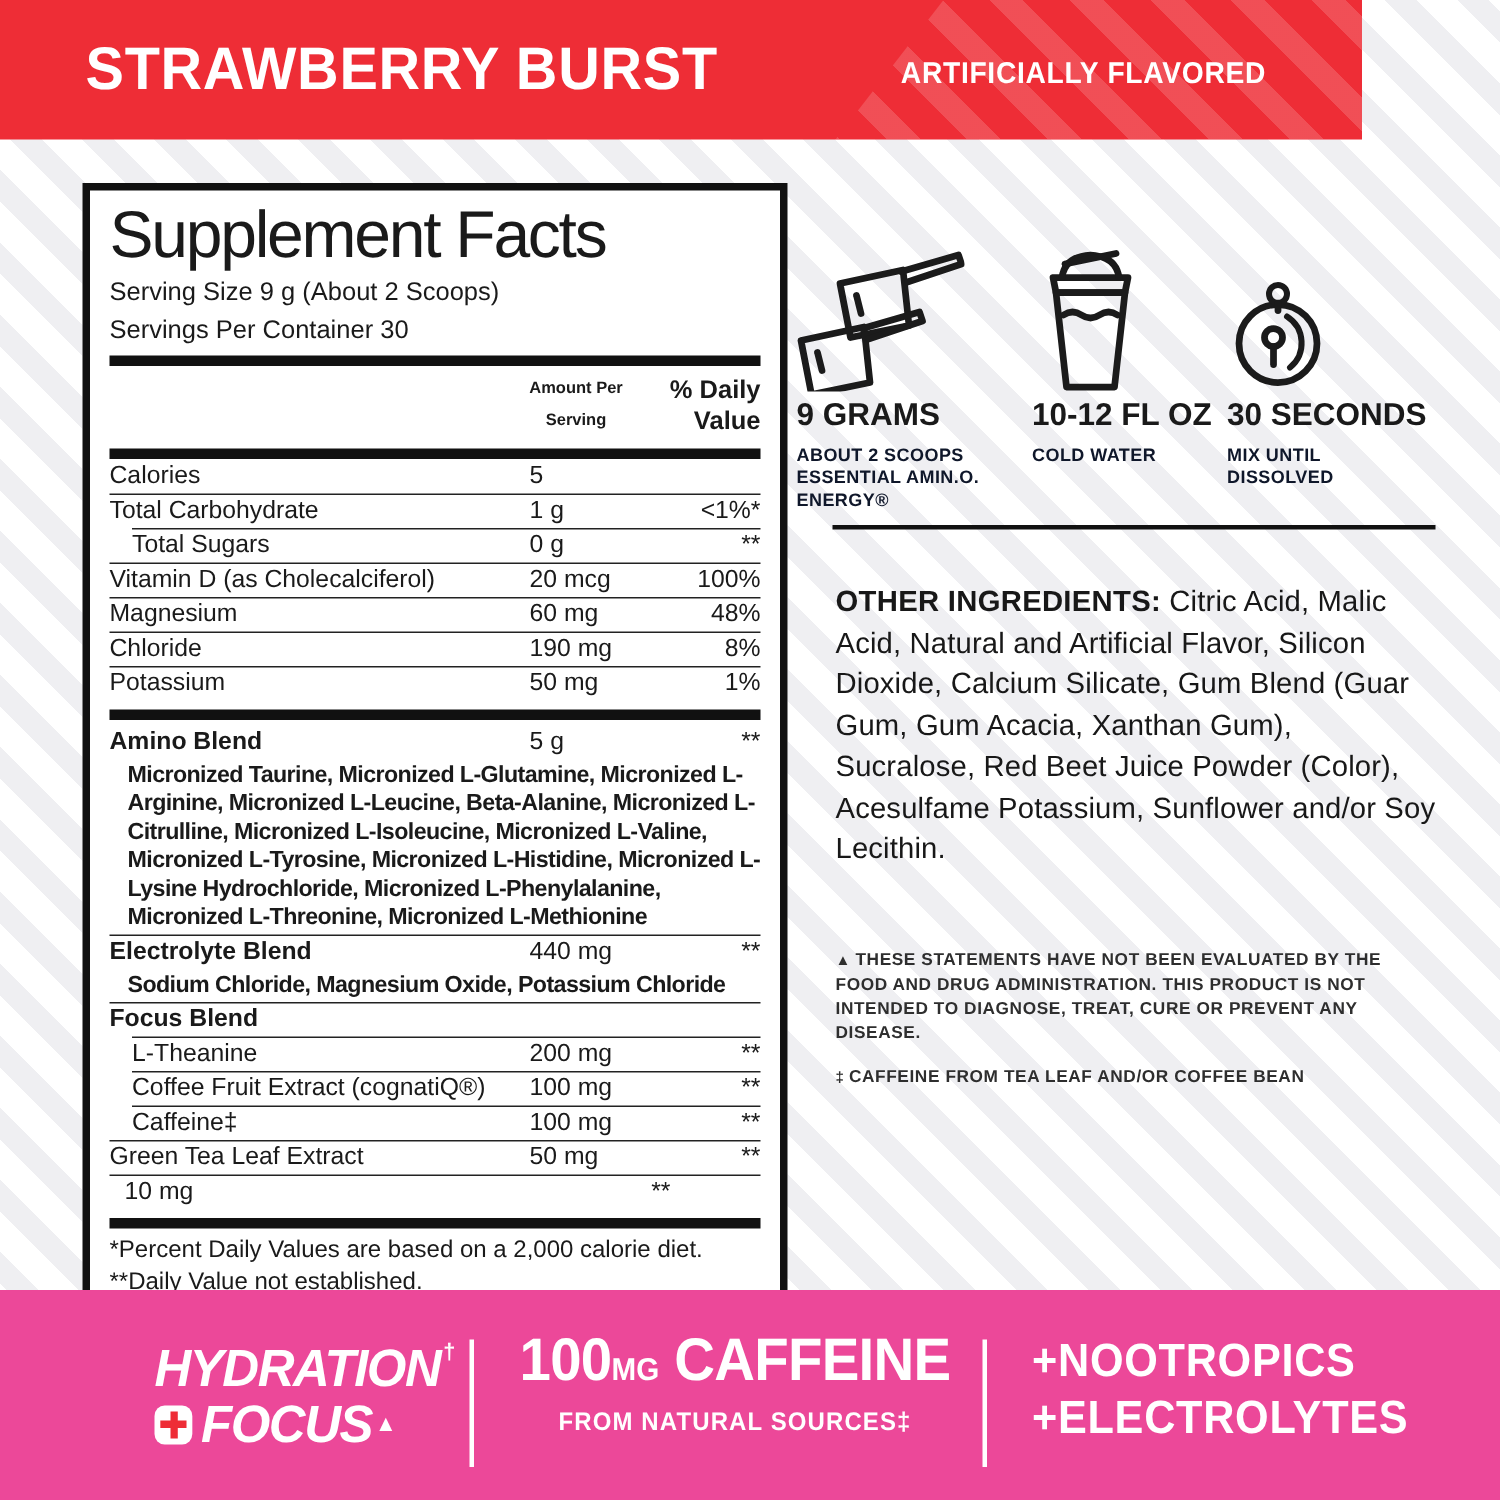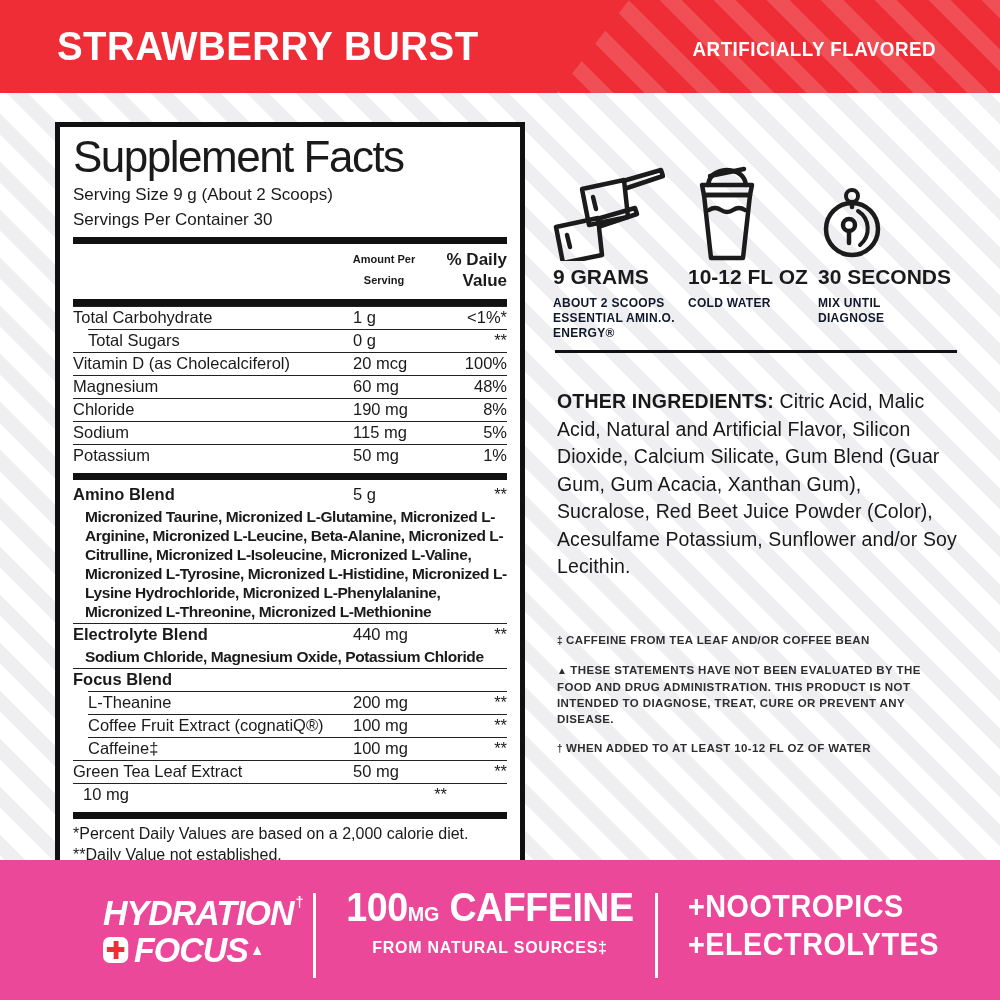--- a/index.html
+++ b/index.html
@@ -3,21 +3,21 @@
 <meta charset="utf-8">
 <style>
   html,body{margin:0;padding:0;}
   body{
     width:1000px;height:1000px;position:relative;overflow:hidden;
     font-family:"Liberation Sans", sans-serif;color:#1a1a1a;
     background:
       repeating-linear-gradient(45deg,#efeff2 0 15px,#ffffff 15px 34px);
   }
   
-  .top-banner{position:absolute;left:0;top:0;width:1000px;height:93px;background:#ee2d36;}
+  .top-banner{position:absolute;left:0;top:0;width:908px;height:93px;background:#ee2d36;}
   .top-banner .stripes{
     position:absolute;inset:0;
     background:repeating-linear-gradient(45deg,rgba(255,255,255,.16) 0 16px,rgba(255,255,255,0) 16px 38px);
     clip-path:polygon(557px 93px,629px 0,1000px 0,1000px 93px);
   }
   .flavor{
     position:absolute;left:57px;top:24px;color:#fff;font-weight:bold;font-size:40px;
     letter-spacing:.5px;transform:scaleX(.96);transform-origin:left;white-space:nowrap;
   }
   .flavor-note{
@@ -94,20 +94,25 @@
 
   <div class="fhead">
     <span></span>
     <span class="h-amt" style="white-space: pre-line;">Amount Per
 Serving</span>
     <span class="h-dv" style="white-space: pre-line;">% Daily
 Value</span>
   </div>
   <div class="bar mt2"></div>
 
+  <div class="frow">
+    <span class="fname">Calories</span>
+    <span class="famt">5</span>
+    <span class="fdv"></span>
+  </div>
   <div class="frow sep">
     <span class="fname">Total Carbohydrate</span>
     <span class="famt">1 g</span>
     <span class="fdv">&lt;1%*</span>
   </div>
   <div class="frow ind sep-in">
     <span class="fname">Total Sugars</span>
     <span class="famt">0 g</span>
     <span class="fdv">**</span>
   </div>
@@ -118,25 +123,20 @@
   </div>
   <div class="frow sep">
     <span class="fname">Magnesium</span>
     <span class="famt">60 mg</span>
     <span class="fdv">48%</span>
   </div>
   <div class="frow sep">
     <span class="fname">Chloride</span>
     <span class="famt">190 mg</span>
     <span class="fdv">8%</span>
-  </div>
-  <div class="frow sep">
-    <span class="fname">Sodium</span>
-    <span class="famt">115 mg</span>
-    <span class="fdv">5%</span>
   </div>
   <div class="frow sep">
     <span class="fname">Potassium</span>
     <span class="famt">50 mg</span>
     <span class="fdv">1%</span>
   </div>
 
   <div class="bar"></div>
 
   <div class="frow bold" style="margin-top:3px;">
@@ -181,21 +181,21 @@
   <div class="frow sep">
     <span class="famt">10 mg</span>
     <span class="fdv">**</span>
   </div>
 
   <div class="bar"></div>
   <div class="ffoot">*Percent Daily Values are based on a 2,000 calorie diet.</div>
   <div class="ffoot" style="margin-top:0;">**Daily Value not established.</div>
 </div>
 
-<div class="step" style="left:553px;top:163px;">
+<div class="step" style="left:531px;top:163px;">
   <div class="iconbox">
     <svg class="lineicon" width="112" height="96" viewBox="0 0 112 96" stroke-width="4.5">
       <g transform="translate(26,2)">
         <path d="M3,22 L45,13 L49,50 L10,58 Z"></path>
         <path d="M44,14 L82,3 L84,9 L48,21"></path>
         <path d="M14,30 L17,42"></path>
       </g>
       <g transform="translate(0,40)">
         <path d="M3,22 L45,13 L49,50 L10,58 Z"></path>
         <path d="M44,14 L82,3 L84,9 L48,21"></path>
@@ -229,33 +229,32 @@
       <circle cx="34" cy="48" r="26"></circle>
       <circle cx="34" cy="15" r="6" stroke-width="4"></circle>
       <path d="M34,21 L34,26"></path>
       <circle cx="31" cy="44" r="6"></circle>
       <path d="M31,50 L31,62"></path>
       <path d="M40,30 A21,21 0 0 1 42,64" stroke-width="4"></path>
     </svg>
   </div>
   <div class="headline">30 SECONDS</div>
   <div class="subcap" style="white-space: pre-line;">MIX UNTIL
-DIAGNOSE</div>
+DISSOLVED</div>
 </div>
 
 <div class="rule"></div>
 
 <div class="right-text">
   <div class="oi"><b>OTHER INGREDIENTS:</b><span> Citric Acid, Malic Acid, Natural and Artificial Flavor, Silicon Dioxide, Calcium Silicate, Gum Blend (Guar Gum, Gum Acacia, Xanthan Gum), Sucralose, Red Beet Juice Powder (Color), Acesulfame Potassium, Sunflower and/or Soy Lecithin.</span></div>
 </div>
 
 <div class="disclaimers">
+  <p class="disc"><span class="mark">▲</span><span>THESE STATEMENTS HAVE NOT BEEN EVALUATED BY THE FOOD AND DRUG ADMINISTRATION. THIS PRODUCT IS NOT INTENDED TO DIAGNOSE, TREAT, CURE OR PREVENT ANY DISEASE.</span></p>
   <p class="disc"><span class="mark">‡</span><span>CAFFEINE FROM TEA LEAF AND/OR COFFEE BEAN</span></p>
-  <p class="disc"><span class="mark">▲</span><span>THESE STATEMENTS HAVE NOT BEEN EVALUATED BY THE FOOD AND DRUG ADMINISTRATION. THIS PRODUCT IS NOT INTENDED TO DIAGNOSE, TREAT, CURE OR PREVENT ANY DISEASE.</span></p>
-  <p class="disc"><span class="mark">†</span><span>WHEN ADDED TO AT LEAST 10-12 FL OZ OF WATER</span></p>
 </div>
 
 <div class="bottom-banner">
   <div class="hydra">
     <div class="l1"><span>HYDRATION</span><sup>†</sup></div>
     <div class="l2">
       <span class="plus-badge">
           <span class="pb-v"></span>
           <span class="pb-h"></span>
         </span>

